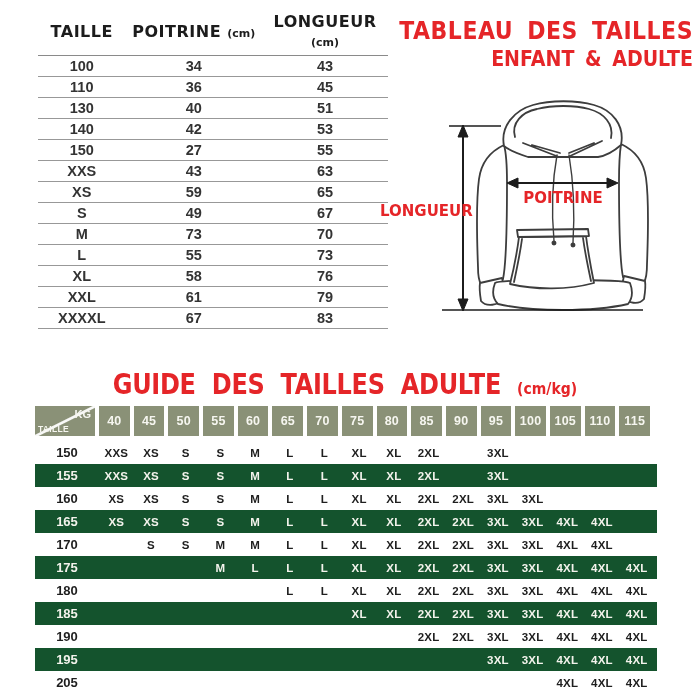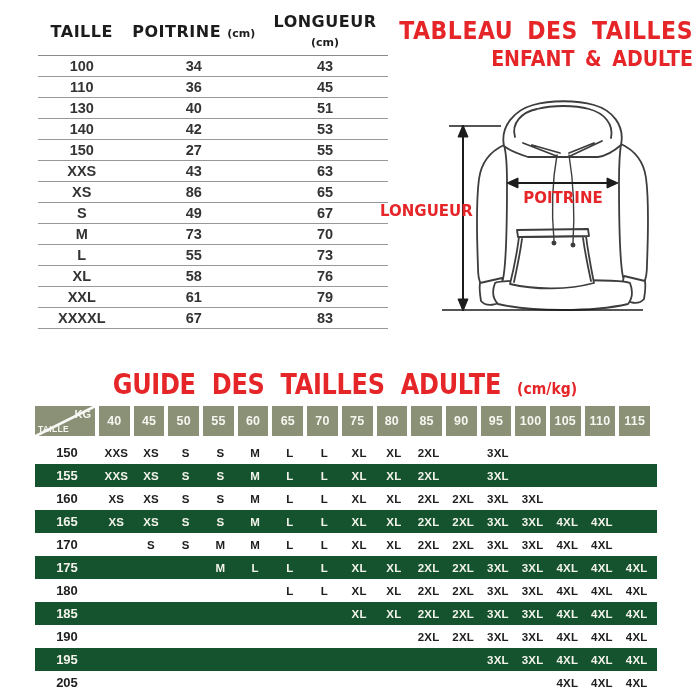--- a/index.html
+++ b/index.html
@@ -112,21 +112,21 @@
             <td>27</td>
             <td>55</td>
           </tr>
           <tr>
             <td>XXS</td>
             <td>43</td>
             <td>63</td>
           </tr>
           <tr>
             <td>XS</td>
-            <td>86</td>
+            <td>59</td>
             <td>65</td>
           </tr>
           <tr>
             <td>S</td>
             <td>49</td>
             <td>67</td>
           </tr>
           <tr>
             <td>M</td>
             <td>73</td>

